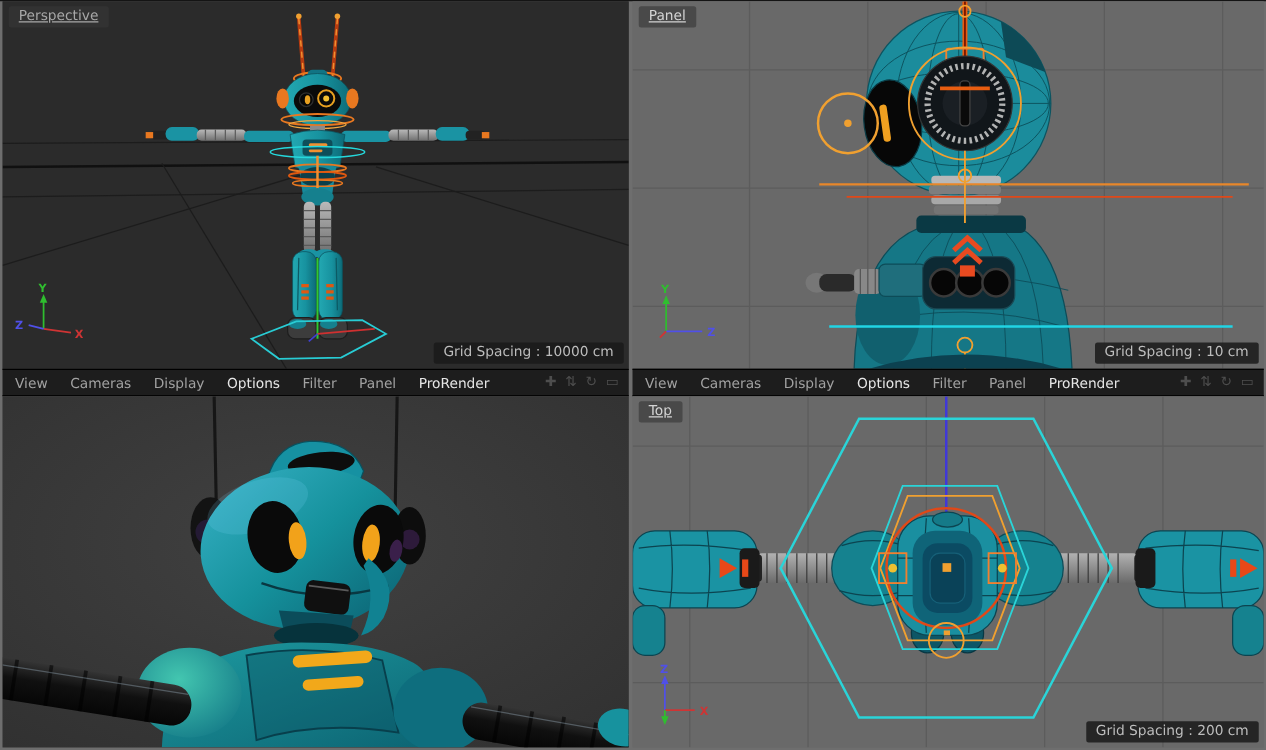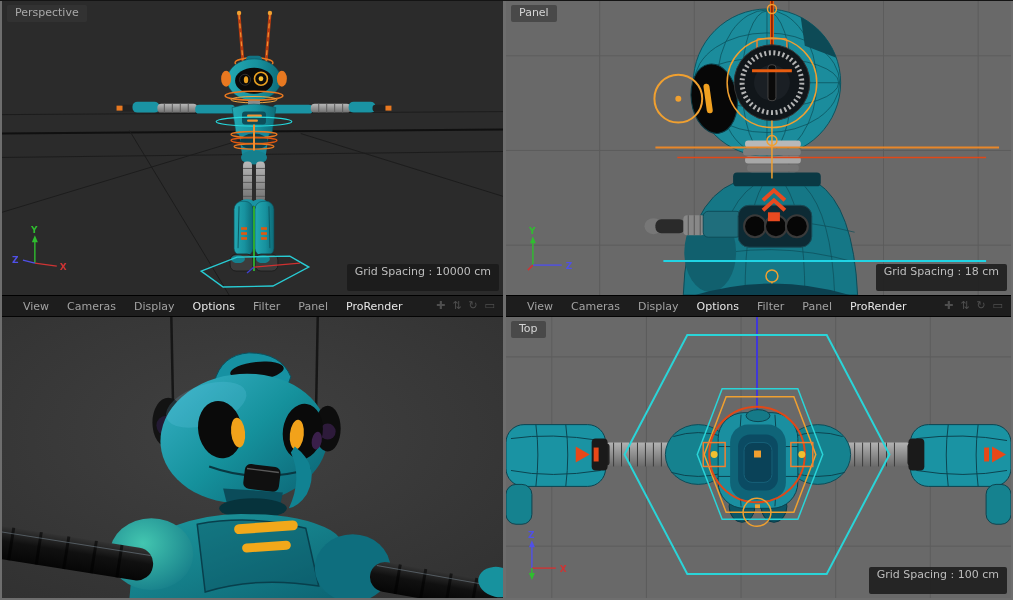--- a/index.html
+++ b/index.html
@@ -6,30 +6,30 @@
   .stage{position:relative;width:1013px;height:600px;background:#6e6e6e;overflow:hidden;
          font-family:"DejaVu Sans","Liberation Sans",sans-serif;}
   .top-edge{position:absolute;left:0;top:0;width:1013px;height:1px;background:#141414;}
   .vp{position:absolute;overflow:hidden;}
   .vp svg.scene{position:absolute;left:0;top:0;width:100%;height:100%;display:block;}
   .vp-perspective{left:2px;top:1px;width:501px;height:294px;background:#2b2b2b;}
   .vp-right{left:506px;top:1px;width:505px;height:294px;background:#696969;}
   .vp-render{left:2px;top:317px;width:501px;height:281px;background:#383838;}
   .vp-top{left:506px;top:317px;width:505px;height:281px;background:#696969;}
   .vp-label{position:absolute;top:4px;left:5px;font-size:11px;line-height:14px;
-            padding:1px 8px 2px;border-radius:2px;pointer-events:none;}
+            padding:1px 8px 2px;border-radius:2px;pointer-events:none;text-decoration:underline;}
   .dark-vp .vp-label{background:rgba(56,56,56,.55);color:#a8a8a8;}
   .grey-vp .vp-label{background:rgba(42,42,42,.5);color:#d4d4d4;}
   .grid-badge{position:absolute;right:4px;bottom:4px;font-size:11px;line-height:14px;
-              padding:1px 8px 12px;border-radius:2px;background:rgba(26,26,26,.85);color:#bdbdbd;}
+              padding:1px 8px 2px;border-radius:2px;background:rgba(26,26,26,.85);color:#bdbdbd;}
   .menubar{position:absolute;height:20px;background:#1d1d1d;border-top:1px solid #000;
            border-bottom:1px solid #040404;display:flex;align-items:center;padding:0 8px;box-sizing:content-box;}
   .menubar-left{left:2px;top:295px;width:485px;}
   .menubar-right{left:506px;top:295px;width:489px;}
-  .menu-items{display:flex;margin-left:11px;}
+  .menu-items{display:flex;}
   .menu-item{font-size:11px;color:#a2a2a2;padding:0 9px;white-space:nowrap;cursor:default;}
   .menu-item:first-child{padding-left:2px;}
   .menu-item.emph{color:#e6e6e6;font-weight:normal;}
   .menu-icons{margin-left:auto;display:flex;gap:7px;}
   .menu-icon{font-size:11px;color:#4e4e4e;line-height:18px;}
   .ax{font-size:9px;font-weight:bold;font-family:"DejaVu Sans",sans-serif;}
   .ax-x{fill:#cf3434;} .ax-y{fill:#2fbe2f;} .ax-z{fill:#5050e8;}
 </style>
 </head>
 <body>
@@ -275,21 +275,21 @@
       <g>
         <line x1="27" y1="265" x2="27" y2="242" stroke="#2fbe2f" stroke-width="1.4"></line>
         <polygon points="24,243 30,243 27,236" fill="#2fbe2f"></polygon>
         <line x1="27" y1="265" x2="56" y2="265" stroke="#5050e8" stroke-width="1.4"></line>
         <line x1="27" y1="265" x2="22" y2="270" stroke="#cf3434" stroke-width="1.6"></line>
         <text x="23" y="234" class="ax ax-y">Y</text>
         <text x="60" y="269" class="ax ax-z">Z</text>
       </g>
     </svg>
     <div class="vp-label">Panel</div>
-    <div class="grid-badge">Grid Spacing : 18 cm</div>
+    <div class="grid-badge">Grid Spacing : 10 cm</div>
   </div>
 
   <div class="menubar menubar-left">
     <div class="menu-items">
         <span class="menu-item">View</span>
         <span class="menu-item">Cameras</span>
         <span class="menu-item">Display</span>
         <span class="menu-item emph">Options</span>
         <span class="menu-item">Filter</span>
         <span class="menu-item">Panel</span>
@@ -506,15 +506,15 @@
         <line x1="26" y1="252" x2="26" y2="230" stroke="#5050e8" stroke-width="1.4"></line>
         <polygon points="23,231 29,231 26,224" fill="#5050e8"></polygon>
         <line x1="26" y1="252" x2="50" y2="252" stroke="#cf3434" stroke-width="1.4"></line>
         <line x1="26" y1="252" x2="26" y2="258" stroke="#2fbe2f" stroke-width="1.4"></line>
         <polygon points="23,257 29,257 26,264" fill="#2fbe2f"></polygon>
         <text x="22" y="222" class="ax ax-z">Z</text>
         <text x="54" y="256" class="ax ax-x">X</text>
       </g>
     </svg>
     <div class="vp-label">Top</div>
-    <div class="grid-badge">Grid Spacing : 100 cm</div>
+    <div class="grid-badge">Grid Spacing : 200 cm</div>
   </div>
 </div>
 
 </body></html>

